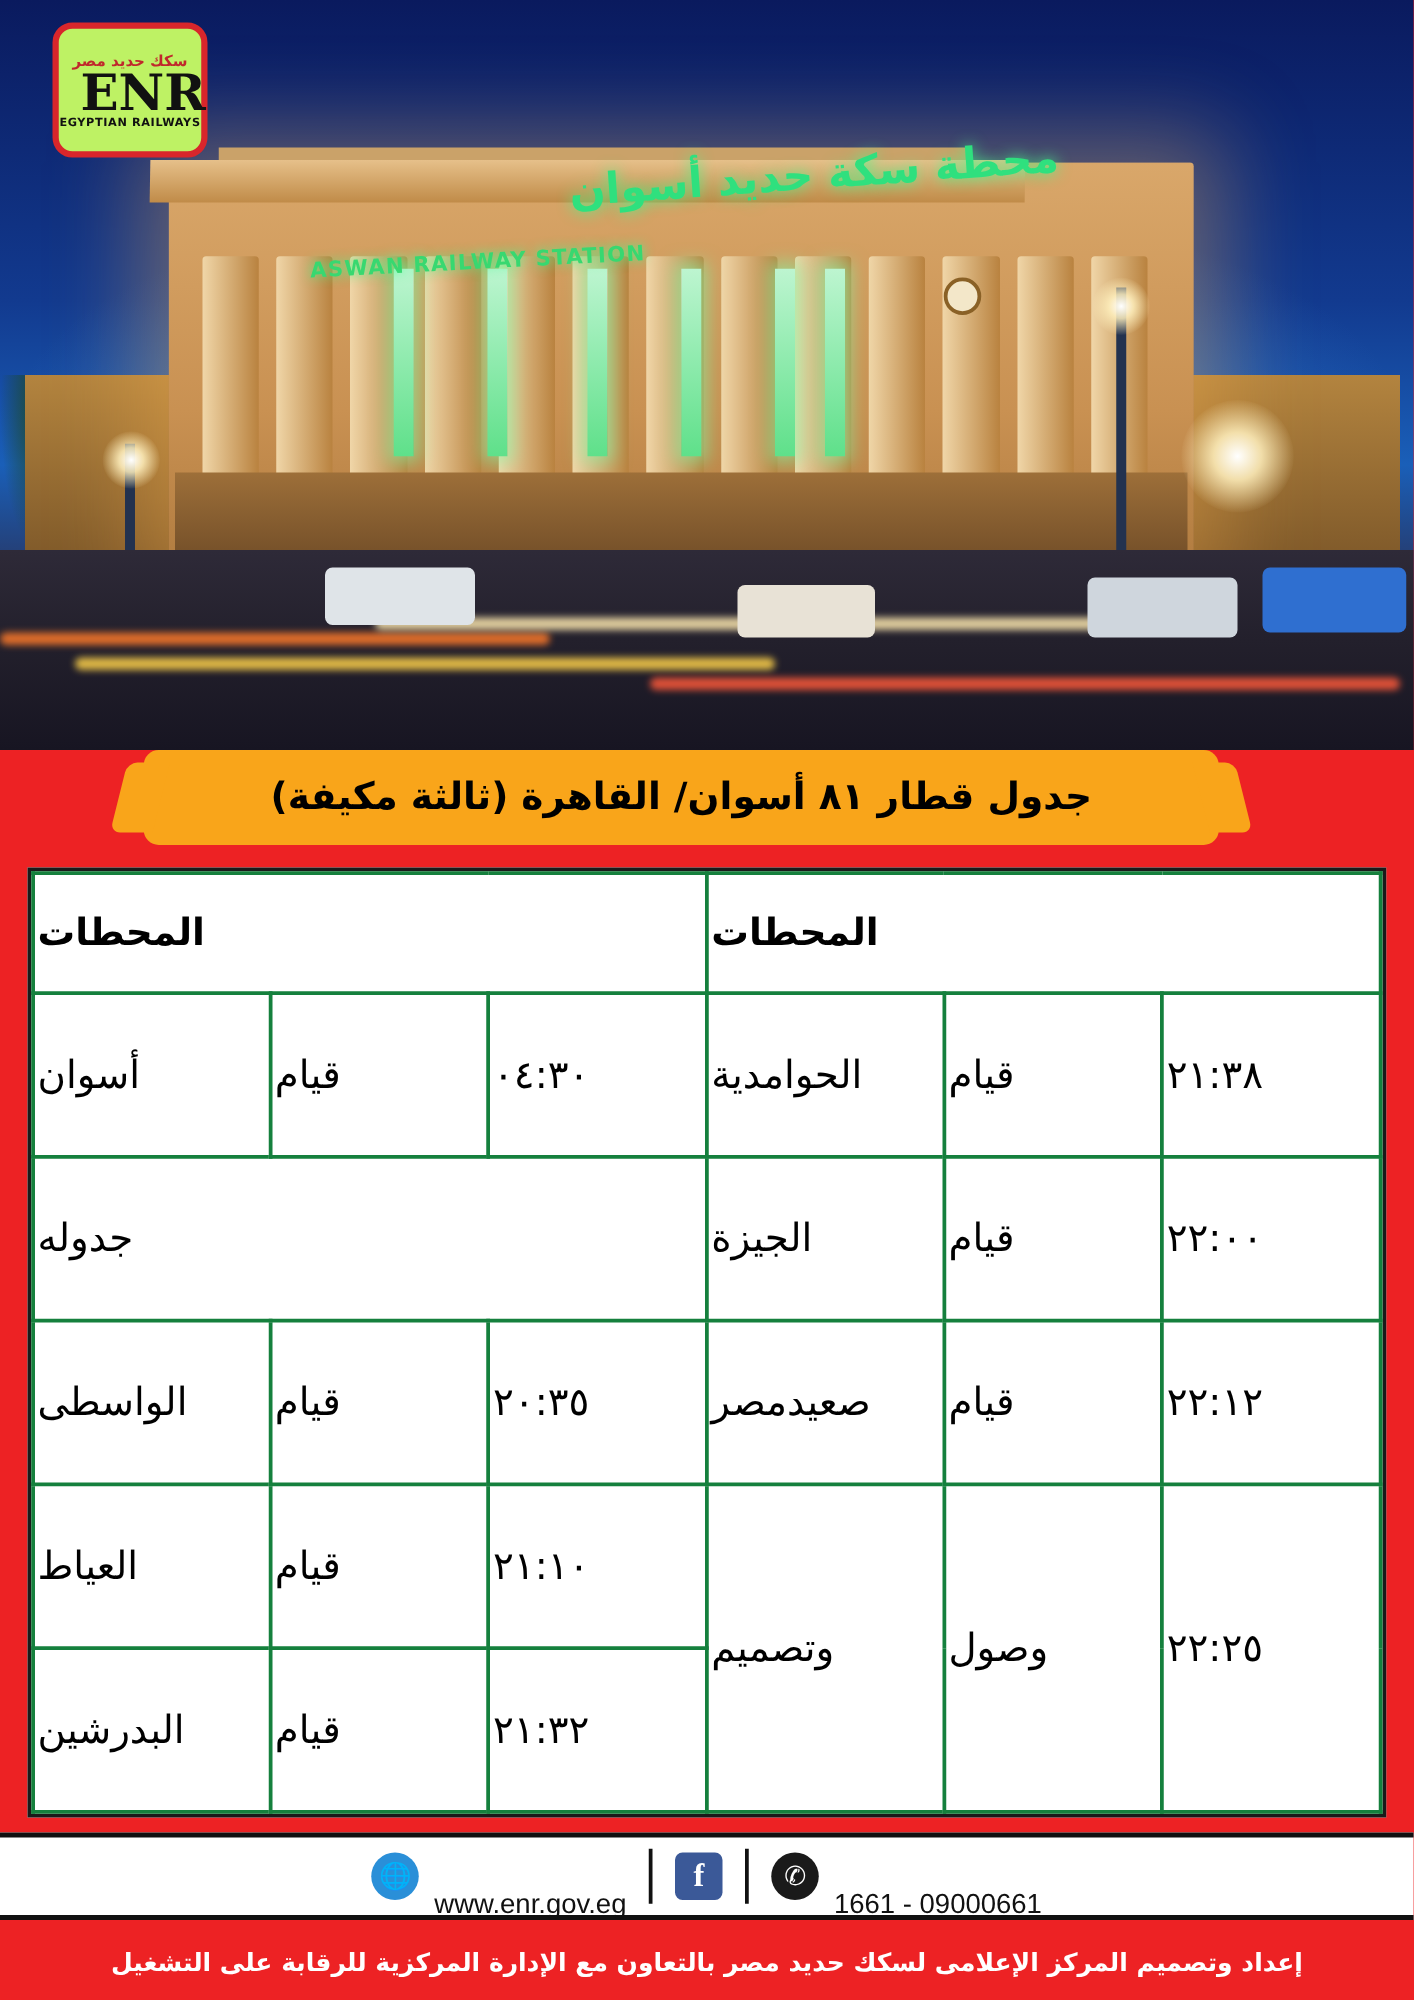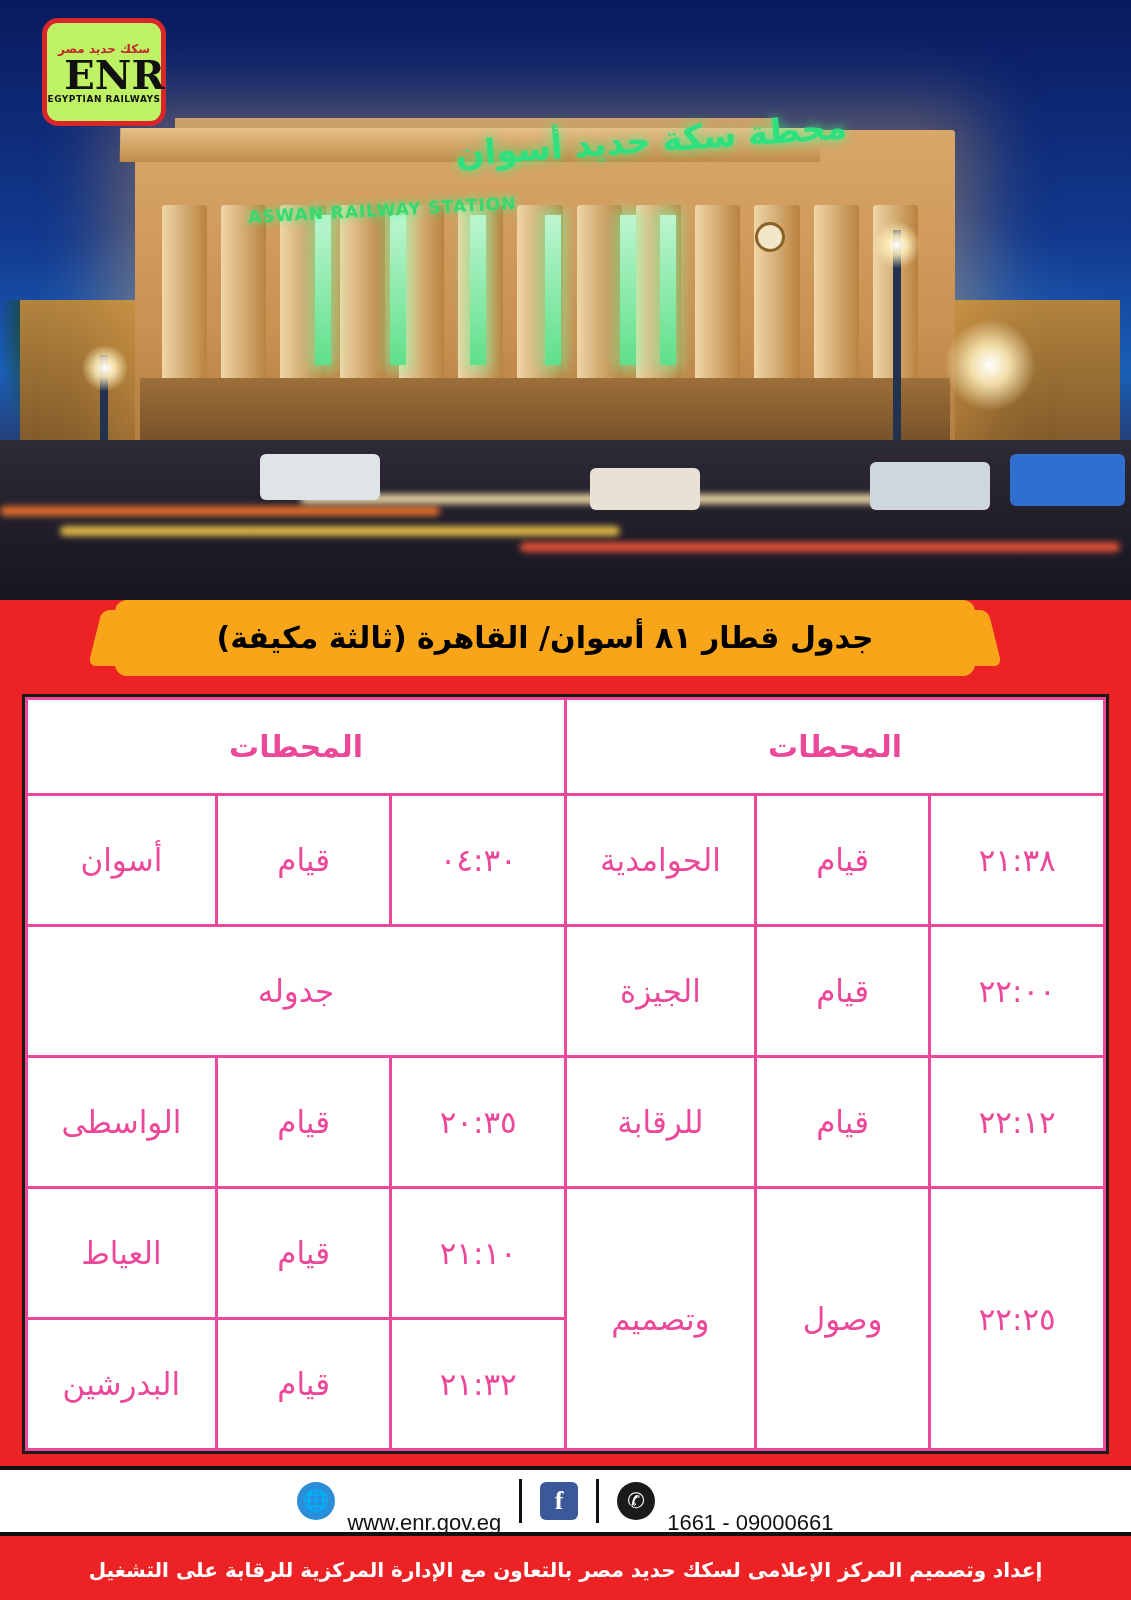--- a/index.html
+++ b/index.html
@@ -129,24 +129,24 @@
     width: 1087px; height: 760px;
     background: #fff;
     border: 3px solid #1a1a1a;
   }
   table.sched {
     width: 100%; height: 100%;
     border-collapse: collapse;
     table-layout: fixed;
   }
   table.sched td, table.sched th {
-    border: 3px solid #ec4899;
-    text-align: center;
+    border: 3px solid #15803d;
+    text-align: left;
     font-size: 31px;
-    color: #ec4899;
+    color: #000000;
     font-weight: normal;
     padding: 4px 2px;
   }
   table.sched th { font-weight: bold; font-size: 30px; }
   .col-time { width: 16.2%; }
   .col-kind { width: 16.2%; }
   .col-stn  { width: 17.6%; }
   .hdr-cell { height: 96px; }
   .time { letter-spacing: 1px; }
   .gadwala { font-weight: bold; font-size: 32px; }
@@ -294,21 +294,21 @@
       <tr>
         <td class="time">٢٢:٠٠</td>
         <td>قيام</td>
         <td>الجيزة</td>
         <td class="gadwala" colspan="3">جدوله</td>
       </tr>
 
       <tr>
         <td class="time">٢٢:١٢</td>
         <td>قيام</td>
-        <td>للرقابة</td>
+        <td>صعيدمصر</td>
         <td class="time">٢٠:٣٥</td>
         <td>قيام</td>
         <td>الواسطى</td>
       </tr>
 
       <tr>
         <td class="time" rowspan="2">٢٢:٢٥</td>
         <td rowspan="2">وصول</td>
         <td rowspan="2">وتصميم</td>
         <td class="time">٢١:١٠</td>

